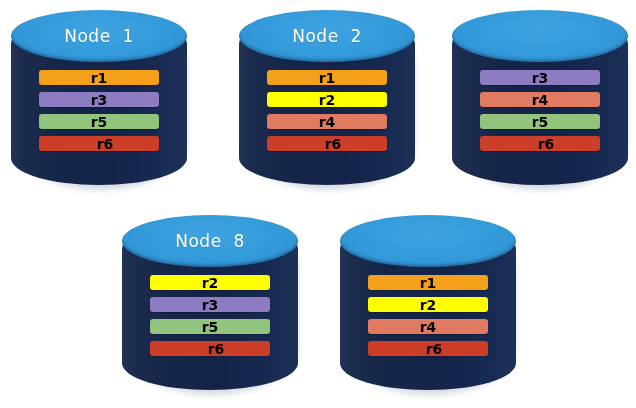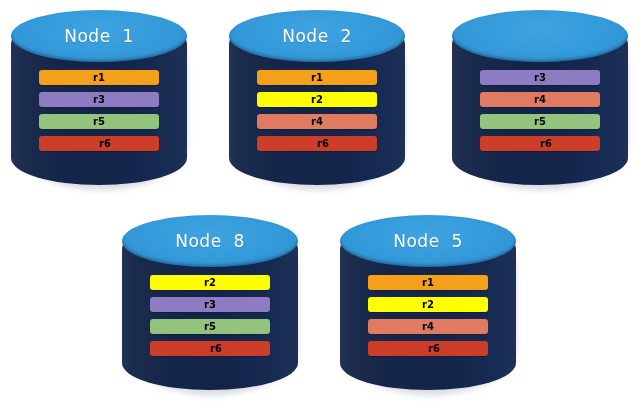--- a/index.html
+++ b/index.html
@@ -110,21 +110,21 @@
   }
 
   .replica {
     height: 15px;
     margin-bottom: 7px;
     border-radius: 3px;
     display: flex;
     align-items: center;
     justify-content: center;
     color: #000000;
-    font-size: 10px;
+    font-size: 14px;
     font-weight: bold;
     line-height: 1;
     box-shadow: 0 1px 1px rgba(0,0,0,.22);
   }
   .replica:last-child { margin-bottom: 0; padding-left: 12px; }
 </style>
 </head>
 <body>
 
 <div id="canvas">
@@ -134,21 +134,21 @@
       <div class="cyl-body"></div>
       <div class="cyl-top"></div>
       <div class="node-title">Node  1</div>
       <div class="replicas">
         <div class="replica" style="background: rgb(245, 160, 26);">r1</div>
         <div class="replica" style="background: rgb(142, 124, 195);">r3</div>
         <div class="replica" style="background: rgb(147, 196, 125);">r5</div>
         <div class="replica" style="background: rgb(204, 62, 40);">r6</div>
       </div>
     </div>
-    <div class="node" style="left: 229px; top: 10px;">
+    <div class="node" style="left: 239px; top: 10px;">
       <div class="cyl-shadow"></div>
       <div class="cyl-body-rect"></div>
       <div class="cyl-body"></div>
       <div class="cyl-top"></div>
       <div class="node-title">Node  2</div>
       <div class="replicas">
         <div class="replica" style="background: rgb(245, 160, 26);">r1</div>
         <div class="replica" style="background: rgb(255, 255, 0);">r2</div>
         <div class="replica" style="background: rgb(224, 123, 98);">r4</div>
         <div class="replica" style="background: rgb(204, 62, 40);">r6</div>
@@ -177,21 +177,20 @@
         <div class="replica" style="background: rgb(142, 124, 195);">r3</div>
         <div class="replica" style="background: rgb(147, 196, 125);">r5</div>
         <div class="replica" style="background: rgb(204, 62, 40);">r6</div>
       </div>
     </div>
     <div class="node" style="left: 340px; top: 215px;">
       <div class="cyl-shadow"></div>
       <div class="cyl-body-rect"></div>
       <div class="cyl-body"></div>
       <div class="cyl-top"></div>
-      <div class="node-title">Node  5</div>
       <div class="replicas">
         <div class="replica" style="background: rgb(245, 160, 26);">r1</div>
         <div class="replica" style="background: rgb(255, 255, 0);">r2</div>
         <div class="replica" style="background: rgb(224, 123, 98);">r4</div>
         <div class="replica" style="background: rgb(204, 62, 40);">r6</div>
       </div>
     </div>
   </div>
 
 </body></html>

